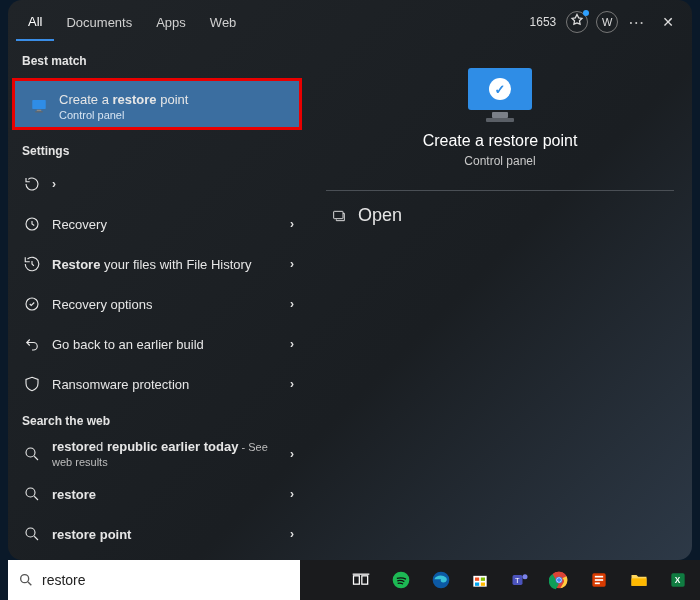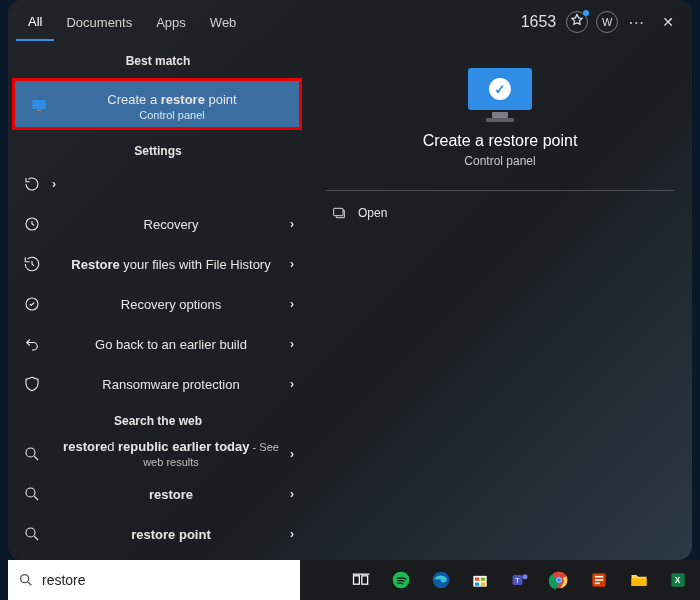--- a/index.html
+++ b/index.html
@@ -8,27 +8,27 @@
     position: absolute; left: 8px; top: 0; width: 684px; height: 560px;
     background: linear-gradient(135deg, #202428 0%, #1a1e22 60%, #2d3947 100%);
     color: #e4e4e4;
     border-radius: 14px;
   }
   .topbar { display: flex; align-items: center; height: 44px; padding: 0 8px; font-size: 13px; color: #ccc; }
   .tab { padding: 10px 12px; cursor: pointer; color: #d0d0d0; }
   .tab.active { color: #fff; border-bottom: 2px solid #3a8de6; }
   .tab .chev { font-size: 9px; margin-left: 4px; opacity: .7; }
   .spacer { flex: 1; }
-  .points { font-size: 16px; color: #ddd; margin-right: 6px; }
+  .points { font-size: 12px; color: #ddd; margin-right: 6px; }
   .circ { width: 22px; height: 22px; border: 1px solid #777; border-radius: 50%; display: flex; align-items: center; justify-content: center; font-size: 11px; color: #ddd; margin: 0 4px; position: relative; }
   .circ.badge::after { content:''; position:absolute; top:-2px; right:-2px; width:6px; height:6px; background:#2fa0ff; border-radius:50%; }
   .dots { color:#bbb; padding:0 6px; font-size:16px; letter-spacing:2px; }
   .closex { color:#ddd; padding:6px 10px; font-size:14px; }
   .body { display:flex; height: calc(100% - 44px); }
-  .left { width: 300px; overflow-y:auto; padding-bottom: 16px; text-align: center; }
+  .left { width: 300px; overflow-y:auto; padding-bottom: 16px; }
   .right { flex:1; border-left: none; padding: 0; display:flex; flex-direction:column; }
   .section-h { font-size: 12px; font-weight: 600; color:#e4e4e4; padding: 10px 14px 6px; }
   .item { display:flex; align-items:center; height: 40px; padding: 0 14px; font-size: 13px; color:#e6e6e6; cursor:pointer; position:relative; }
   .item .ico { width: 20px; height:20px; margin-right: 10px; display:flex; align-items:center; justify-content:center; flex-shrink:0; }
   .item .ico svg { width:18px; height:18px; stroke:#e6e6e6; fill:none; stroke-width:1.5; }
   .item .txt { flex:1; overflow:hidden; }
   .item .chevr { color:#e0e0e0; font-size:12px; font-weight:bold; }
   .item .sub { font-size:11px; color:#bdbdbd; margin-top:2px; }
   .best { height: 52px; background:#3b6ea0; border:3px solid #e80000; margin: 4px 6px 4px 4px; padding-top:4px; }
   .best .txt { font-size:13px; }
@@ -37,21 +37,21 @@
   .smallnote { font-size:11px; color:#bdbdbd; }
   
   .preview { text-align:center; padding-top: 24px; }
   .monitor { width:64px; height:42px; background:#2f8de6; border-radius:3px; margin:0 auto; position:relative; display:flex; align-items:center; justify-content:center; }
   .monitor::after { content:''; position:absolute; bottom:-8px; left:24px; width:16px; height:6px; background:#7b8088; border-radius:1px; }
   .monitor::before { content:''; position:absolute; bottom:-12px; left:18px; width:28px; height:4px; background:#5a5f66; border-radius:1px; }
   .check-badge { width:22px; height:22px; background:#fff; border-radius:50%; display:flex; align-items:center; justify-content:center; color:#2f8de6; font-size:13px; font-weight:bold; }
   .ptitle { font-size:16px; color:#fff; margin-top:22px; }
   .psub { font-size:12px; color:#c9c9c9; margin-top:4px; }
   .divider { height:1px; background:#4a4f55; margin: 22px 18px 0; }
-  .action { display:flex; align-items:center; padding:14px 22px; font-size:12px; color:#e6e6e6; cursor:pointer; }
+  .action { display:flex; align-items:center; padding:14px 22px; font-size:18px; color:#e6e6e6; cursor:pointer; }
   .action .ico { width:18px; margin-right:10px; display:flex; align-items:center; justify-content:center; }
   .action .ico svg { width:16px; height:16px; stroke:#e6e6e6; fill:none; stroke-width:1.4; }
   
   .searchbox { position:absolute; bottom:0; left:8px; width:292px; height:40px; background:#fff; display:flex; align-items:center; padding:0 10px; }
   .searchbox svg { width:16px; height:16px; stroke:#555; fill:none; stroke-width:2; margin-right:8px; }
   .searchbox input { border:none; outline:none; font-size:14px; flex:1; color:#222; background:transparent; }
   .taskbar { position:absolute; bottom:0; left:300px; right:0; height:40px; background:#1a1b1d; display:flex; align-items:center; gap:4px; padding:0 4px; }
   .tb { width:38px; height:36px; display:flex; align-items:center; justify-content:center; cursor:pointer; }
   .tb svg, .tb span { width:20px; height:20px; }
 </style>

